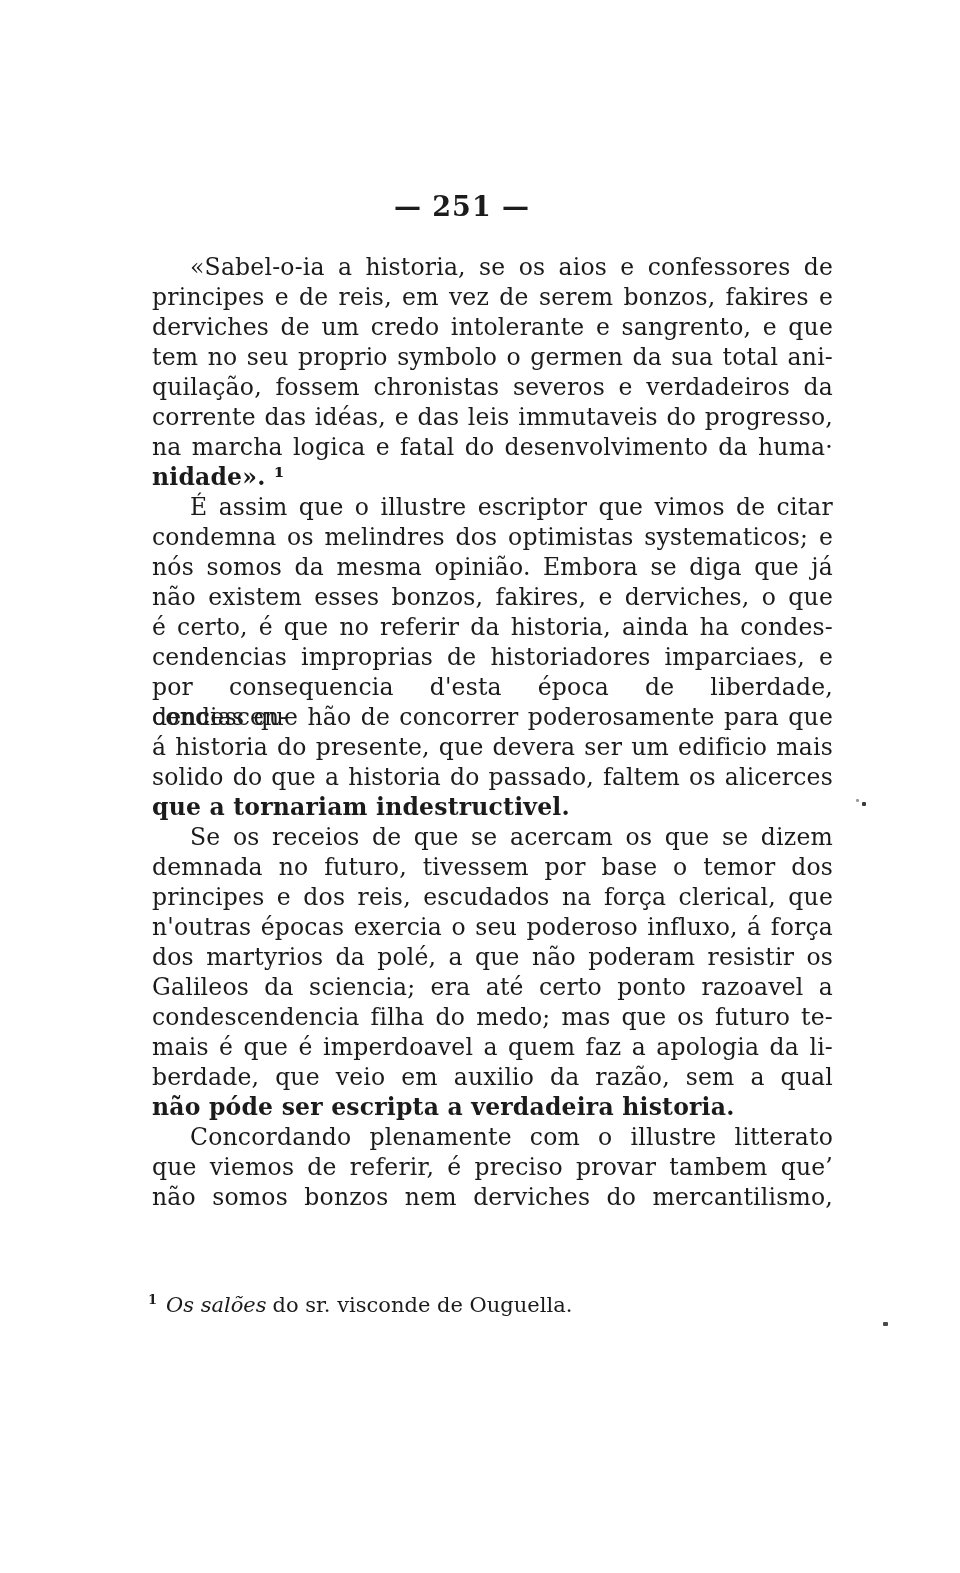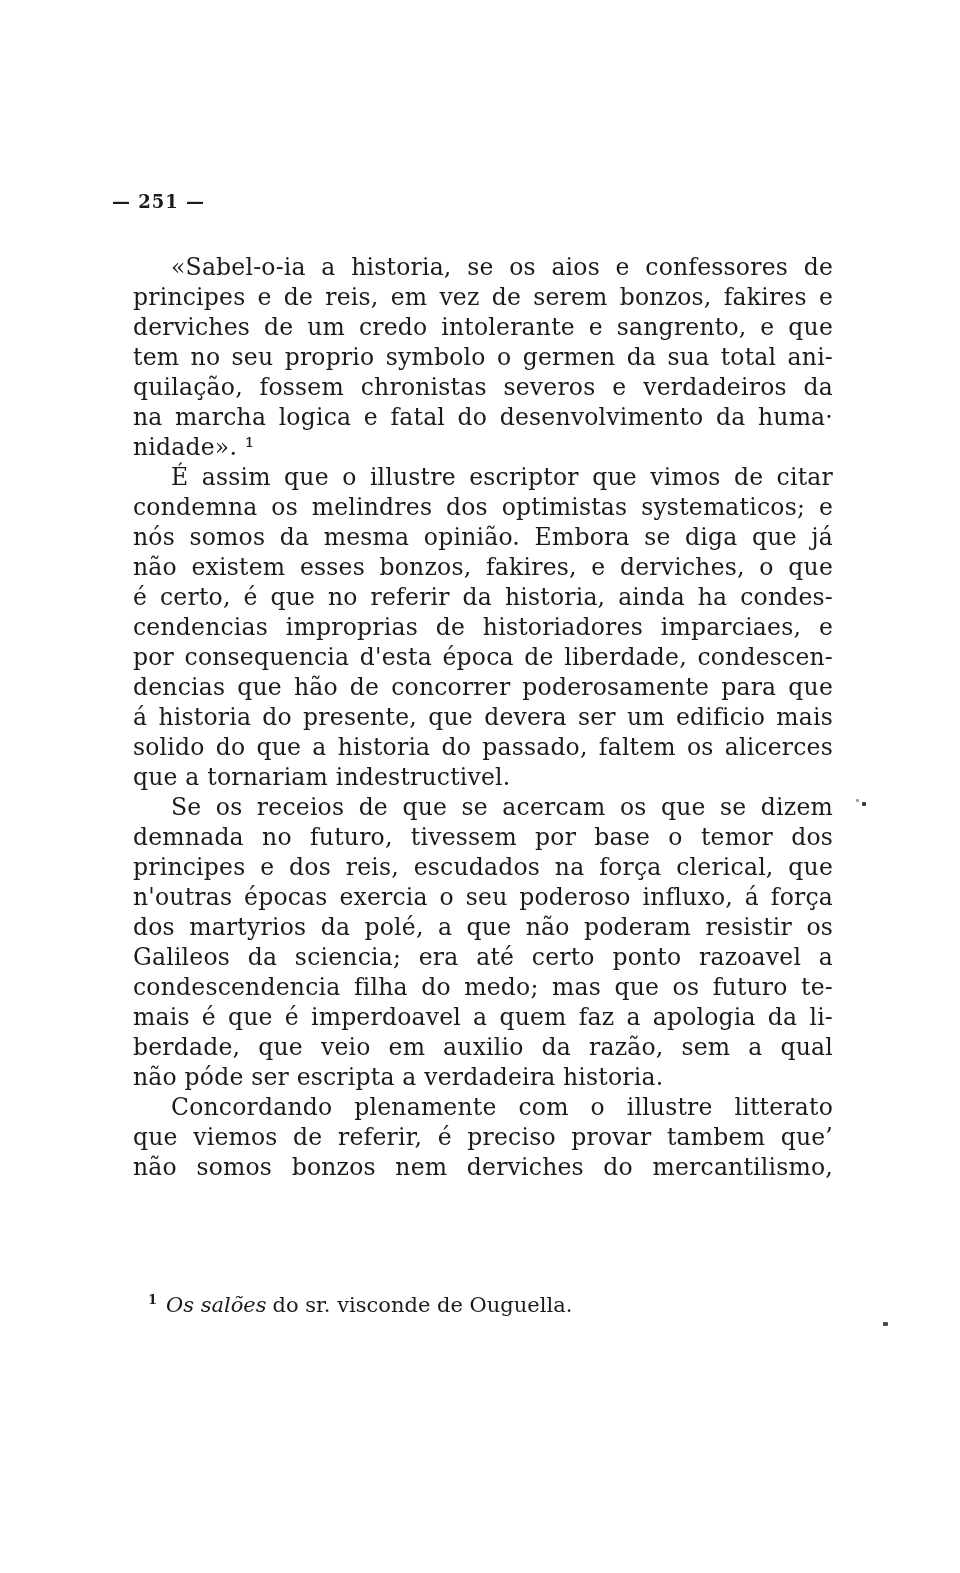--- a/index.html
+++ b/index.html
@@ -8,39 +8,40 @@
     background: #ffffff;
     position: relative;
     overflow: hidden;
     font-family: "DejaVu Serif", serif;
     color: #1b1b1b;
   }
   .page-number {
     position: absolute;
     top: 191px; left: 133px; width: 700px;
     transform: translateX(-21px);
-    text-align: left;
-    font-size: 18px;
+    text-align: center;
+    font-size: 27px;
     font-weight: 700;
     letter-spacing: 1px;
   }
   .body-text {
     position: absolute;
     top: 252px; left: 133px; width: 700px;
     font-size: 23.5px;
     line-height: 30px;
     letter-spacing: 0.2px;
   }
   .line {
     height: 30px;
     text-align: justify;
     text-align-last: justify;
+    margin-left: 19px;
   }
   .line.indent { text-indent: 38px; }
-  .line.short { text-align-last: left; }
+  .line.short { text-align-last: left; font-weight: bold; }
   .footnote {
     position: absolute;
     top: 1286px; left: 148px; width: 660px;
     font-size: 21px;
     line-height: 28px;
   }
   .fn-marker {
     font-size: 13px;
     font-weight: 700;
     vertical-align: super;
@@ -58,20 +59,21 @@
 
 <div class="page-number">— 251 —</div>
 
 <div class="body-text">
   <div>
     <div class="line indent">«Sabel-o-ia a historia, se os aios e confessores de</div>
     <div class="line">principes e de reis, em vez de serem bonzos, fakires e</div>
     <div class="line">derviches de um credo intolerante e sangrento, e que</div>
     <div class="line">tem no seu proprio symbolo o germen da sua total ani-</div>
     <div class="line">quilação, fossem chronistas severos e verdadeiros da</div>
+    <div class="line">corrente das idéas, e das leis immutaveis do progresso,</div>
     <div class="line">na marcha logica e fatal do desenvolvimento da huma·</div>
     <div class="line short">nidade». ¹</div>
   </div>
   <div>
     <div class="line indent">É assim que o illustre escriptor que vimos de citar</div>
     <div class="line">condemna os melindres dos optimistas systematicos; e</div>
     <div class="line">nós somos da mesma opinião. Embora se diga que já</div>
     <div class="line">não existem esses bonzos, fakires, e derviches, o que</div>
     <div class="line">é certo, é que no referir da historia, ainda ha condes-</div>
     <div class="line">cendencias improprias de historiadores imparciaes, e</div>

